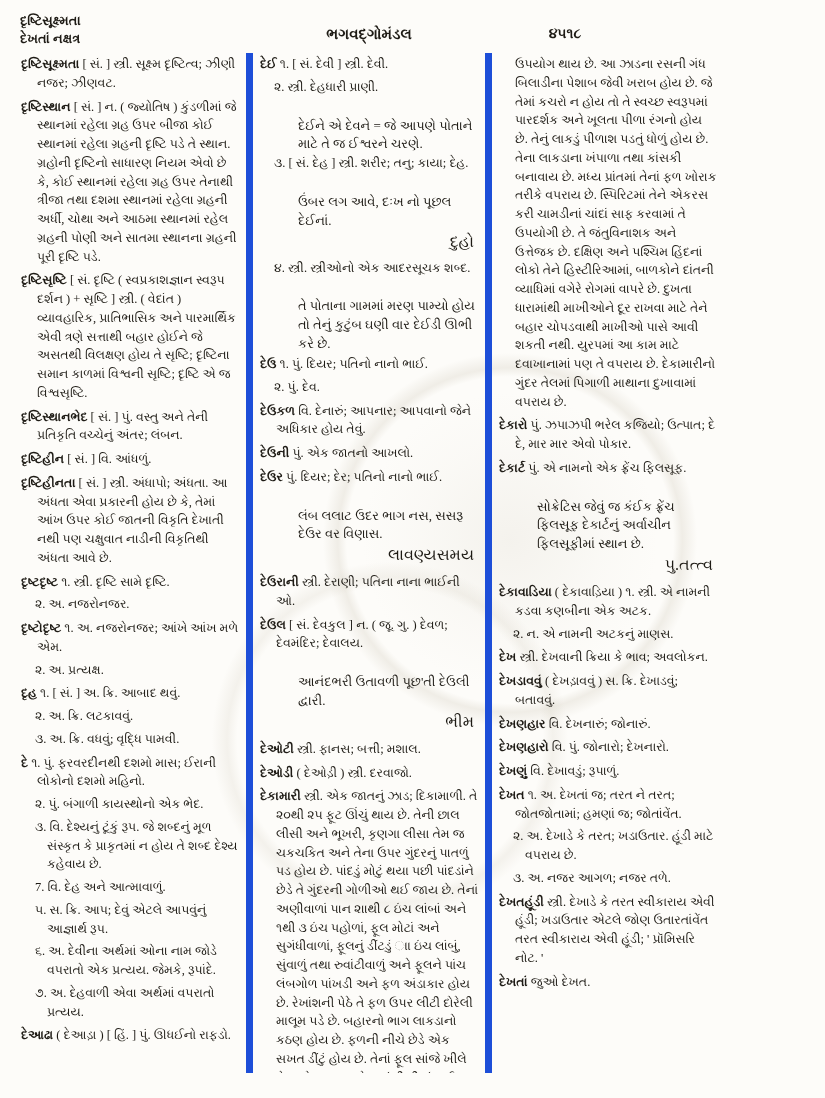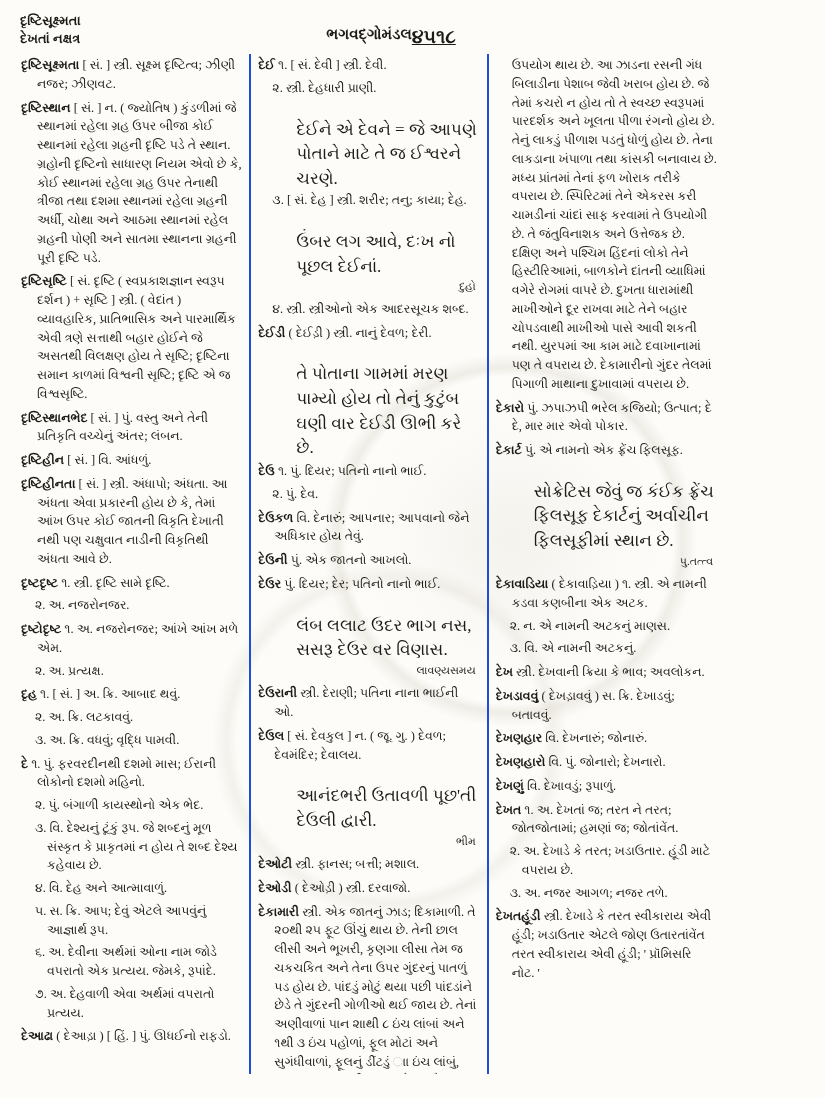--- a/index.html
+++ b/index.html
@@ -47,47 +47,46 @@
     font-size:13px;
     line-height:1.35;
   }
   .title{
     font-weight:bold;
     font-size:15px;
     text-align:left;
     padding-top:14px;
   }
   .pageno{
-    text-align:left;
-    font-size:19px;
+    text-align:center;
+    font-size:14px;
     font-weight:bold;
     padding-top:14px;
-    text-decoration:underline;
   }
   .cols{
     position:relative;z-index:1;
     display:flex;
     margin-top:4px;
     height:1020px;
     overflow:hidden;
   }
   .col{
     flex:1 1 0;
     padding:2px 7px 0 7px;
     font-size:12.5px;
     line-height:1.5;
     overflow:hidden;
   }
-  .col + .col{ border-left:2px solid #1d4ed8; }
+  .col + .col{ border-left:7px solid #1d4ed8; }
   .blk{ margin:0 0 5px 0; }
   .entry{ padding-left:16px; text-indent:-16px; }
   .cont{ padding-left:16px; text-indent:0; }
   .sense{ padding-left:26px; text-indent:-12px; margin-top:-1px; }
-  .quote{ padding-left:38px; text-indent:0; font-size:17px; line-height:1.45; margin-bottom:1px;margin-top:20px; }
-  .cite{ text-align:right; font-size:11px; padding-right:4px; margin:-2px 0 6px 0; }
+  .quote{ padding-left:38px; text-indent:0; font-size:13px; line-height:1.45; margin-bottom:1px;margin-top:20px; }
+  .cite{ text-align:right; font-size:16px; padding-right:4px; margin:-2px 0 6px 0; }
   .term{ font-weight:bold; }
 </style>
 </head>
 <body>
 
 <div class="page">
   <div class="watermark wm1"></div>
   <div class="watermark wm2"></div>
   <div class="watermark wm3"></div>
 
@@ -111,35 +110,34 @@
         <p class="blk entry"><span class="term">દૃષ્ટદૃષ્ટ </span>૧. સ્ત્રી. દૃષ્ટિ સામે દૃષ્ટિ.</p>
         <p class="blk sense">૨. અ. નજરોનજર.</p>
         <p class="blk entry"><span class="term">દૃષ્ટોદૃષ્ટ </span>૧. અ. નજરોનજર; આંખે આંખ મળે એમ.</p>
         <p class="blk sense">૨. અ. પ્રત્યક્ષ.</p>
         <p class="blk entry"><span class="term">દૃહ </span>૧. [ સં. ] અ. ક્રિ. આબાદ થવું.</p>
         <p class="blk sense">૨. અ. ક્રિ. લટકાવવું.</p>
         <p class="blk sense">૩. અ. ક્રિ. વધવું; વૃદ્ધિ પામવી.</p>
         <p class="blk entry"><span class="term">દે </span>૧. પું. ફરવરદીનથી દશમો માસ; ઈરાની લોકોનો દશમો મહિનો.</p>
         <p class="blk sense">૨. પું. બંગાળી કાયસ્થોનો એક ભેદ.</p>
         <p class="blk sense">૩. વિ. દેશ્યનું ટૂંકું રૂપ. જે શબ્દનું મૂળ સંસ્કૃત કે પ્રાકૃતમાં ન હોય તે શબ્દ દેશ્ય કહેવાય છે.</p>
-        <p class="blk sense">૪. વિ. દેહ અને આત્માવાળું.</p>
+        <p class="blk sense">7. વિ. દેહ અને આત્માવાળું.</p>
         <p class="blk sense">૫. સ. ક્રિ. આપ; દેવું એટલે આપવુંનું આજ્ઞાર્થ રૂપ.</p>
         <p class="blk sense">૬. અ. દેવીના અર્થમાં ઓના નામ જોડે વપરાતો એક પ્રત્યય. જેમકે, રૂપાંદે.</p>
         <p class="blk sense">૭. અ. દેહવાળી એવા અર્થમાં વપરાતો પ્રત્યય.</p>
         <p class="blk entry"><span class="term">દેઆઢા </span>( દેઆડ઼ા ) [ હિં. ] પું. ઊધઈનો રાફડો.</p>
       </div>
     <div class="col">
         <p class="blk entry"><span class="term">દેઈ </span>૧. [ સં. દેવી ] સ્ત્રી. દેવી.</p>
         <p class="blk sense">૨. સ્ત્રી. દેહધારી પ્રાણી.</p>
         <p class="blk quote">દેઈને એ દેવને = જે આપણે પોતાને માટે તે જ ઈશ્વરને ચરણે.</p>
         <p class="blk sense">૩. [ સં. દેહ ] સ્ત્રી. શરીર; તનુ; કાયા; દેહ.</p>
         <p class="blk quote">ઉંબર લગ આવે, દઃખ નો પૂછલ દેઈનાં.</p>
         <p class="blk cite">દુહો</p>
         <p class="blk sense">૪. સ્ત્રી. સ્ત્રીઓનો એક આદરસૂચક શબ્દ.</p>
-        <p class="blk entry"><span class="term">દેઈડી </span>( દેઈડ઼ી ) સ્ત્રી. નાનું દેવળ; દેરી.</p>
         <p class="blk quote">તે પોતાના ગામમાં મરણ પામ્યો હોય તો તેનું કુટુંબ ઘણી વાર દેઈડી ઊભી કરે છે.</p>
         <p class="blk entry"><span class="term">દેઉ </span>૧. પું. દિયર; પતિનો નાનો ભાઈ.</p>
         <p class="blk sense">૨. પું. દેવ.</p>
         <p class="blk entry"><span class="term">દેઉકળ </span>વિ. દેનારું; આપનાર; આપવાનો જેને અધિકાર હોય તેવું.</p>
         <p class="blk entry"><span class="term">દેઉની </span>પું. એક જાતનો આખલો.</p>
         <p class="blk entry"><span class="term">દેઉર </span>પું. દિયર; દેર; પતિનો નાનો ભાઈ.</p>
         <p class="blk quote">લંબ લલાટ ઉદર ભાગ નસ, સસરૂ દેઉર વર વિણાસ.</p>
         <p class="blk cite">લાવણ્યસમય</p>
         <p class="blk entry"><span class="term">દેઉરાની </span>સ્ત્રી. દેરાણી; પતિના નાના ભાઈની ઓ.</p>
         <p class="blk entry"><span class="term">દેઉલ </span>[ સં. દેવકુલ ] ન. ( જૂ. ગુ. ) દેવળ; દેવમંદિર; દેવાલય.</p>
@@ -150,25 +148,25 @@
         <p class="blk entry"><span class="term">દેકામારી </span>સ્ત્રી. એક જાતનું ઝાડ; દિકામાળી. તે ૨૦થી ૨૫ ફૂટ ઊંચું થાય છે. તેની છાલ લીસી અને ભૂખરી, કૃણગા લીસા તેમ જ ચકચકિત અને તેના ઉપર ગુંદરનું પાતળું પડ હોય છે. પાંદડું મોટું થયા પછી પાંદડાંને છેડે તે ગુંદરની ગોળીઓ થઈ જાય છે. તેનાં અણીવાળાં પાન ૨ાાથી ૮ ઇંચ લાંબાં અને ૧થી ૩ ઇંચ પહોળાં, ફૂલ મોટાં અને સુગંધીવાળાં, ફૂલનું ડીંટડું ાા ઇંચ લાંબું, સુંવાળું તથા રુવાંટીવાળું અને ફૂલને પાંચ લંબગોળ પાંખડી અને ફળ અંડાકાર હોય છે. રેખાંશની પેઠે તે ફળ ઉપર લીટી દોરેલી માલૂમ પડે છે. બહારનો ભાગ લાકડાનો કઠણ હોય છે. ફળની નીચે છેડે એક સખત ડીંટું હોય છે. તેનાં ફૂલ સાંજે ખીલે છે અને તરત જ ધોળામાંથી પીળાં થઈ કરમાઈ જાય છે. બર્મા, ચિત્તગોંગ, દક્ષિણ હિંદ, કોંકણ, કર્ણાટક અને મદ્રાસ ઇલાકામાં તે ઝાડ ઊગે છે. તેના કૃણગા ખીલ્યા પછી પાનને છેડે આવેલ ગુંદર જેવો ચીકણો પદાર્થ દેકામારી કહેવાય છે. તે ઔષધિ હોઈ તેનો ઘણો</p>
       </div>
     <div class="col">
         <p class="blk cont">ઉપયોગ થાય છે. આ ઝાડના રસની ગંધ બિલાડીના પેશાબ જેવી ખરાબ હોય છે. જે તેમાં કચરો ન હોય તો તે સ્વચ્છ સ્વરૂપમાં પારદર્શક અને ખૂલતા પીળા રંગનો હોય છે. તેનું લાકડું પીળાશ પડતું ધોળું હોય છે. તેના લાકડાના ખંપાળા તથા કાંસકી બનાવાય છે. મધ્ય પ્રાંતમાં તેનાં ફળ ખોરાક તરીકે વપરાય છે. સ્પિરિટમાં તેને એકરસ કરી ચામડીનાં ચાંદાં સાફ કરવામાં તે ઉપયોગી છે. તે જંતુવિનાશક અને ઉત્તેજક છે. દક્ષિણ અને પશ્ચિમ હિંદનાં લોકો તેને હિસ્ટીરિઆમાં, બાળકોને દાંતની વ્યાધિમાં વગેરે રોગમાં વાપરે છે. દુખતા ધારામાંથી માખીઓને દૂર રાખવા માટે તેને બહાર ચોપડવાથી માખીઓ પાસે આવી શકતી નથી. યુરપમાં આ કામ માટે દવાખાનામાં પણ તે વપરાય છે. દેકામારીનો ગુંદર તેલમાં પિગાળી માથાના દુખાવામાં વપરાય છે.</p>
         <p class="blk entry"><span class="term">દેકારો </span>પું. ઝપાઝપી ભરેલ કજિયો; ઉત્પાત; દે દે, માર માર એવો પોકાર.</p>
         <p class="blk entry"><span class="term">દેકાર્ટ </span>પું. એ નામનો એક ફ્રેંચ ફિલસૂફ.</p>
         <p class="blk quote">સોક્રેટિસ જેવું જ કંઈક ફ્રેંચ ફિલસૂફ દેકાર્ટનું અર્વાચીન ફિલસૂફીમાં સ્થાન છે.</p>
         <p class="blk cite">પુ.તત્ત્વ</p>
         <p class="blk entry"><span class="term">દેકાવાડિયા </span>( દેકાવાડ઼િયા ) ૧. સ્ત્રી. એ નામની કડવા કણબીના એક અટક.</p>
         <p class="blk sense">૨. ન. એ નામની અટકનું માણસ.</p>
-        <p class="blk sense">૩. વિ. એ નામની અટકનું.</p>
         <p class="blk entry"><span class="term">દેખ </span>સ્ત્રી. દેખવાની ક્રિયા કે ભાવ; અવલોકન.</p>
         <p class="blk entry"><span class="term">દેખડાવવું </span>( દેખડ઼ાવવું ) સ. ક્રિ. દેખાડવું; બતાવવું.</p>
         <p class="blk entry"><span class="term">દેખણહાર </span>વિ. દેખનારું; જોનારું.</p>
         <p class="blk entry"><span class="term">દેખણહારો </span>વિ. પું. જોનારો; દેખનારો.</p>
         <p class="blk entry"><span class="term">દેખણું </span>વિ. દેખાવડું; રૂપાળું.</p>
         <p class="blk entry"><span class="term">દેખત </span>૧. અ. દેખતાં જ; તરત ને તરત; જોતજોતામાં; હમણાં જ; જોતાંવેંત.</p>
         <p class="blk sense">૨. અ. દેખાડે કે તરત; ખડાઉતાર. હૂંડી માટે વપરાય છે.</p>
         <p class="blk sense">૩. અ. નજર આગળ; નજર તળે.</p>
         <p class="blk entry"><span class="term">દેખતહૂંડી </span>સ્ત્રી. દેખાડે કે તરત સ્વીકારાય એવી હૂંડી; ખડાઉતાર એટલે જોણ ઉતારતાંવેંત તરત સ્વીકારાય એવી હૂંડી; ' પ્રૉમિસરિ નોટ. '</p>
+        <p class="blk entry"><span class="term">દેખતાં </span>જુઓ દેખત.</p>
       </div>
   </div>
 </div>
 
 </body></html>

